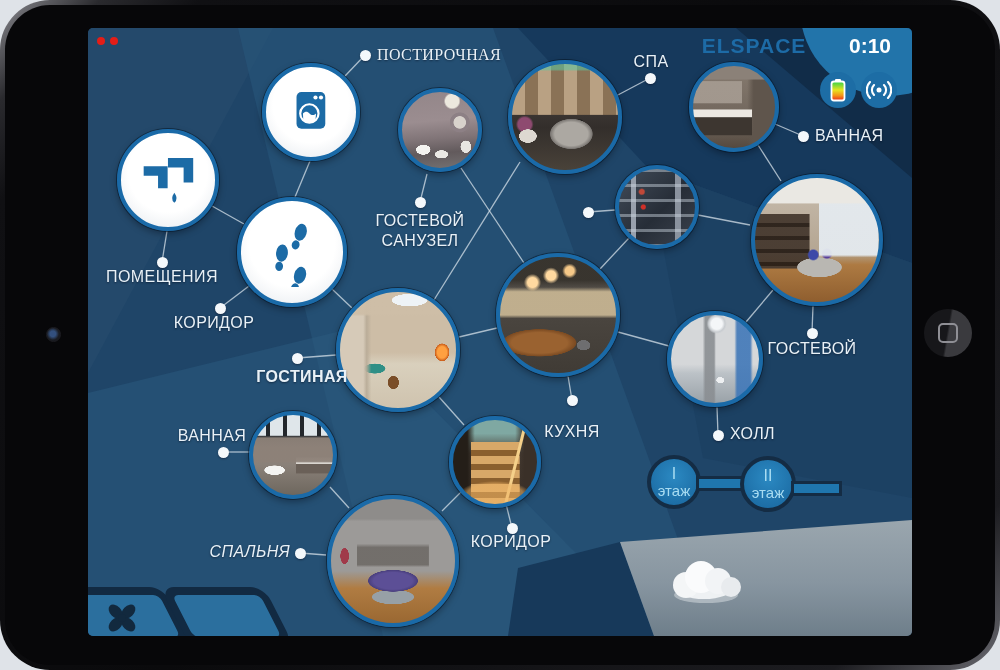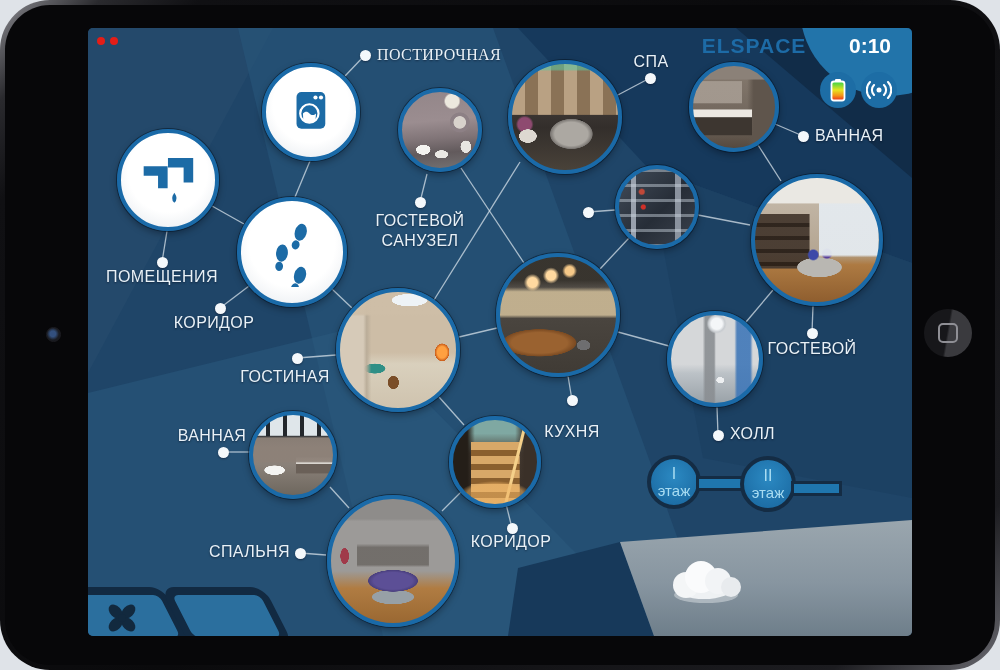--- a/index.html
+++ b/index.html
@@ -30,21 +30,21 @@
     box-shadow:0 0 0 1px rgba(6,20,35,.55),0 3px 7px rgba(0,0,10,.35);overflow:hidden;}
   .icon-circle{background:radial-gradient(circle at 50% 42%,#ffffff 0 55%,#eef1f4 80%,#d9dee3 100%);
     display:flex;align-items:center;justify-content:center;}
   .icon-circle svg{width:68%;height:68%;}
   .dot{position:absolute;width:11px;height:11px;border-radius:50%;background:#f4f8fb;margin:-5.5px 0 0 -5.5px;
     box-shadow:0 1px 2px rgba(0,0,20,.4);}
   .lbl{position:absolute;color:#e9f1f7;font-size:16px;letter-spacing:.4px;white-space:pre-line;
     text-align:center;line-height:1.22;text-shadow:0 1px 2px rgba(0,10,25,.5);}
   .lbl.center{transform:translate(-50%,-50%);}
   .lbl.left{transform:translateY(-50%);text-align:left;}
-  .lbl.right{transform:translate(-100%,-50%);text-align:right;}
+  .lbl.right{transform:translate(-100%,-50%);text-align:right;font-style:italic;}
   .cline{stroke:#d7e2ea;stroke-width:1.3;opacity:.75;}
   
   .floor-btn{position:absolute;border-radius:50%;background:radial-gradient(circle at 50% 38%,#2b89c2,#1d6ea6 75%);
     border:4px solid #142c44;box-sizing:border-box;display:flex;flex-direction:column;align-items:center;justify-content:center;
     color:#a8dcf2;line-height:1.08;text-align:center;}
   .floor-btn .l1{font-size:16px;} .floor-btn .l2{font-size:15px;} .floor-btn .single{font-size:17px;}
   .floor-bar{position:absolute;height:9px;background:#1f76ae;border:3px solid #142c44;}
   
   .temp{position:absolute;left:662px;top:528px;width:140px;height:58px;line-height:58px;text-align:center;
     font-size:48px;font-weight:300;letter-spacing:2px;color:#fbfdfe;}
@@ -296,21 +296,21 @@
             <div class="room ph-bath2" style="left: 601px; top: 34px; width: 90px; height: 90px;"></div>
             <span class="dot" style="left: 715px; top: 108px;"></span>
             <div class="lbl left" style="left: 727px; top: 108px;">ВАННАЯ</div>
             <div class="room ph-rack" style="left: 527px; top: 137px; width: 84px; height: 84px;"></div>
             <span class="dot" style="left: 500px; top: 184px;"></span>
             <div class="room ph-office" style="left: 663px; top: 146px; width: 132px; height: 132px;"></div>
             <span class="dot" style="left: 724px; top: 305px;"></span>
             <div class="lbl center" style="left: 724px; top: 321px;">ГОСТЕВОЙ</div>
             <div class="room ph-living" style="left: 248px; top: 260px; width: 124px; height: 124px;"></div>
             <span class="dot" style="left: 209px; top: 330px;"></span>
-            <div class="lbl center" style="left: 197px; top: 349px;">ГОСТИНАЯ</div>
+            <div class="lbl center" style="left: 214px; top: 349px; font-weight: bold;">ГОСТИНАЯ</div>
             <div class="room ph-kitchen" style="left: 408px; top: 225px; width: 124px; height: 124px;"></div>
             <span class="dot" style="left: 484px; top: 372px;"></span>
             <div class="lbl center" style="left: 484px; top: 404px;">КУХНЯ</div>
             <div class="room ph-hall" style="left: 579px; top: 283px; width: 96px; height: 96px;"></div>
             <span class="dot" style="left: 630px; top: 407px;"></span>
             <div class="lbl left" style="left: 642px; top: 406px;">ХОЛЛ</div>
             <div class="room ph-bath1" style="left: 161px; top: 383px; width: 88px; height: 88px;"></div>
             <span class="dot" style="left: 135px; top: 424px;"></span>
             <div class="lbl center" style="left: 124px; top: 408px;">ВАННАЯ</div>
             <div class="room ph-bedroom" style="left: 239px; top: 467px; width: 132px; height: 132px;"></div>

